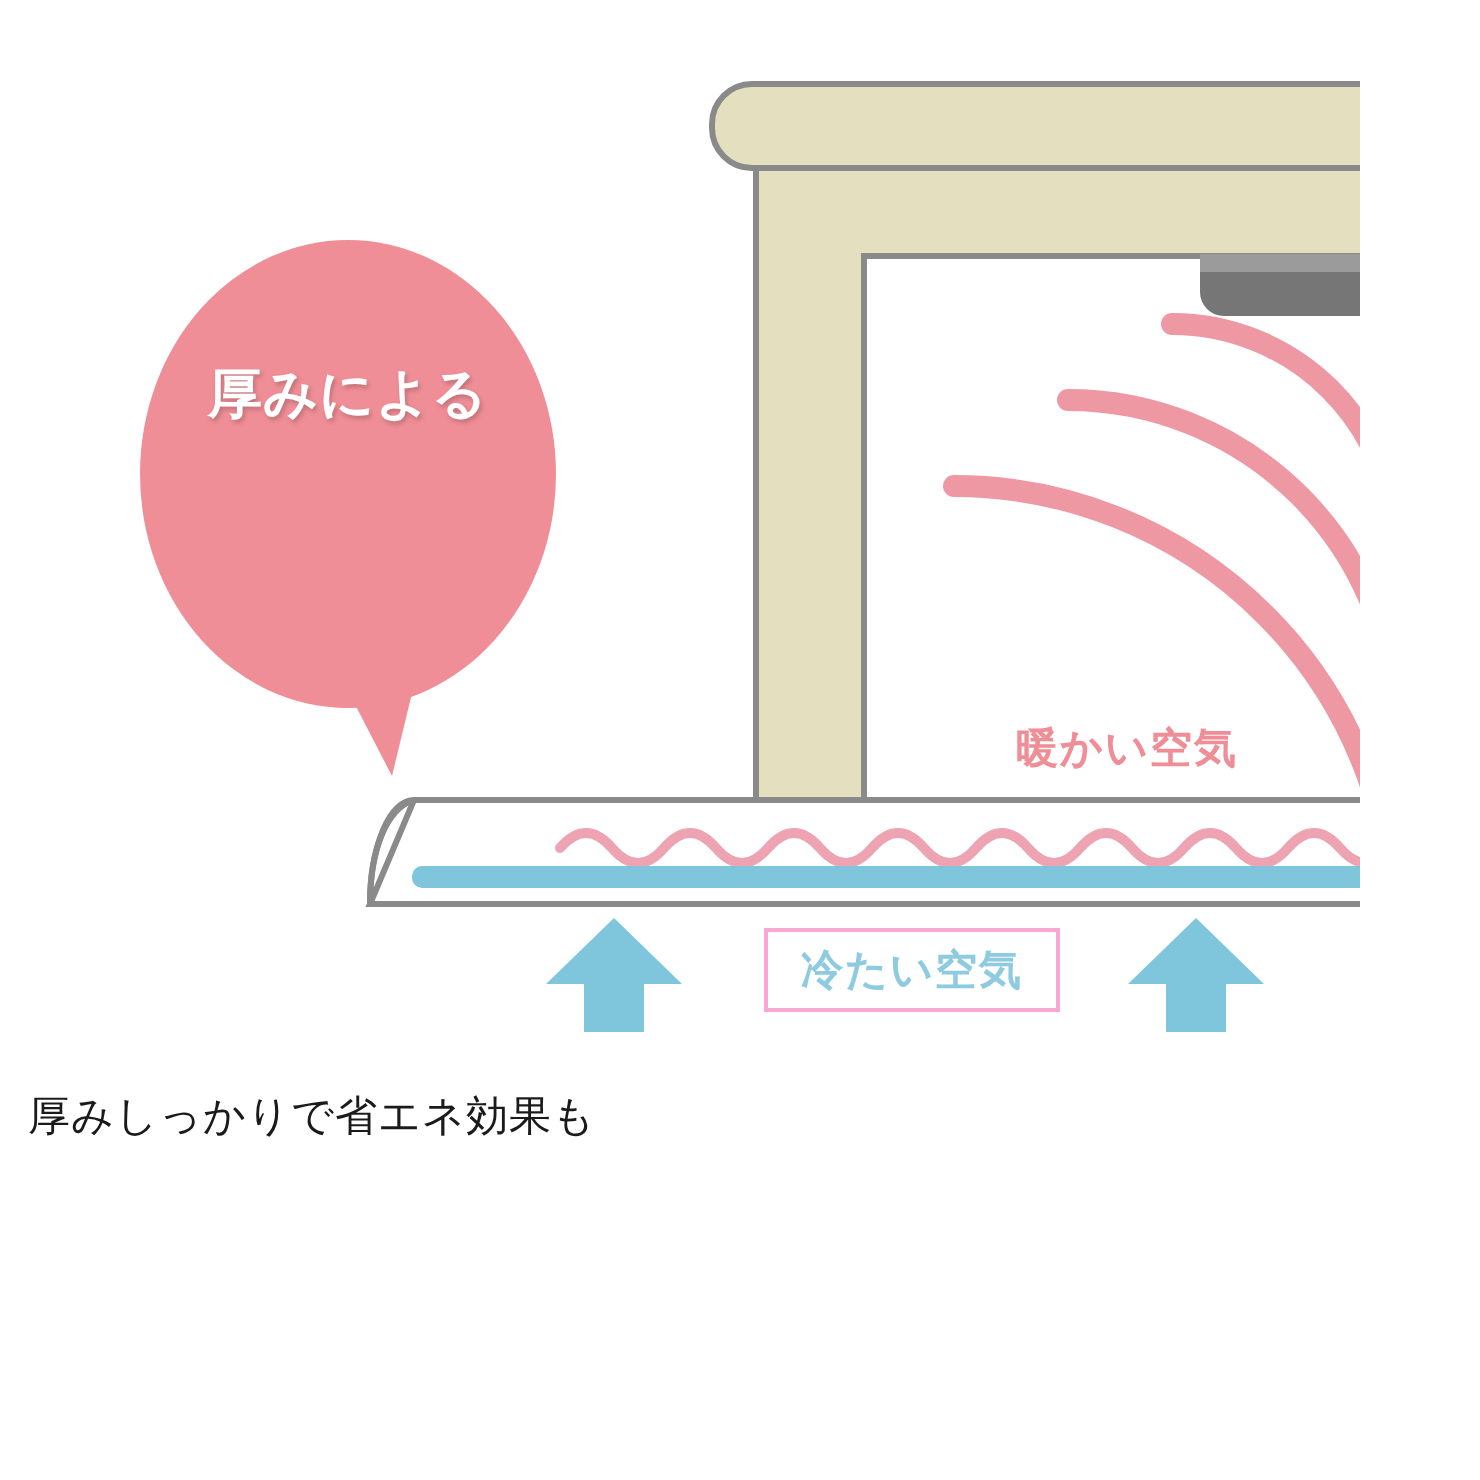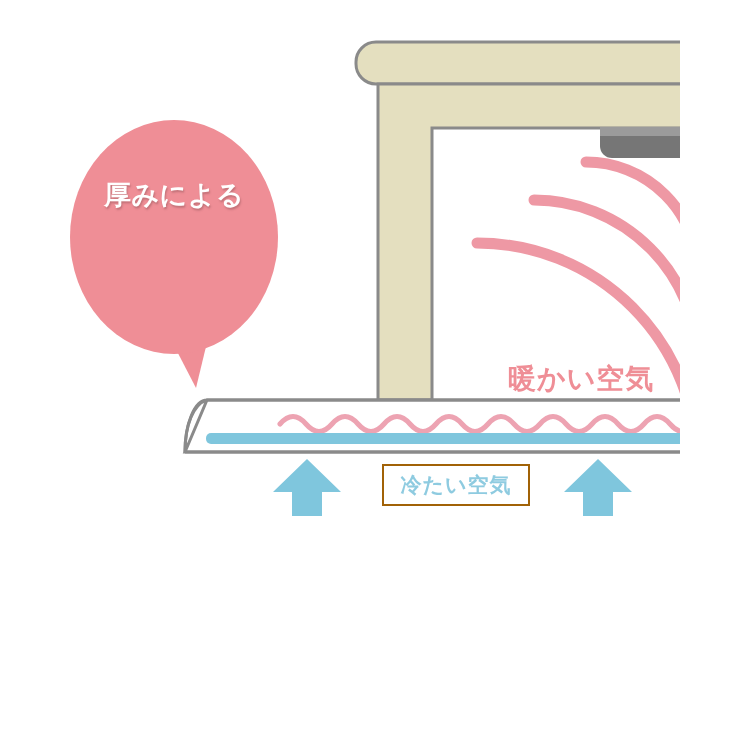--- a/index.html
+++ b/index.html
@@ -10,21 +10,20 @@
   }
   body {
     font-family: "Liberation Sans", "DejaVu Sans", sans-serif;
   }
   #page {
     position: relative;
     width: 680px;
     height: 740px;
     background: #ffffff;
     overflow: hidden;
-    font-family: Liberation Mono, monospace;
   }
 
   
   #illustration {
     position: absolute;
     left: 0;
     top: 0;
     width: 740px;
     height: 530px;
   }
@@ -53,30 +52,30 @@
     letter-spacing: 0.5px;
     text-shadow: 1px 1.5px 2px rgba(140, 80, 85, 0.45);
   }
   #bubble-text .bubble-line {
     display: block;
   }
   #warm-air-label {
     left: 508px;
     top: 360px;
     color: #ef8e96;
-    font-size: 28px;
+    font-size: 21px;
     letter-spacing: 1px;
   }
   #cold-air-box {
     position: absolute;
     left: 382px;
     top: 464px;
     width: 148px;
     height: 42px;
-    border: 2px solid #a16207;
+    border: 2px solid #f9a8d4;
     box-sizing: border-box;
     display: flex;
     align-items: center;
     justify-content: center;
   }
   #cold-air-label {
     color: #8ecbe0;
     font-size: 21px;
     font-weight: bold;
     letter-spacing: 1px;
@@ -177,15 +176,16 @@
     </div>
 
     <div class="diagram-label" id="warm-air-label">暖かい空気</div>
 
     <div id="cold-air-box">
       <span id="cold-air-label">冷たい空気</span>
     </div>
   </div>
 
   <div id="text-block">
+    <h2 id="section-heading">厚みしっかりで省エネ効果も</h2>
   </div>
 
 </div>
 
 </body></html>

